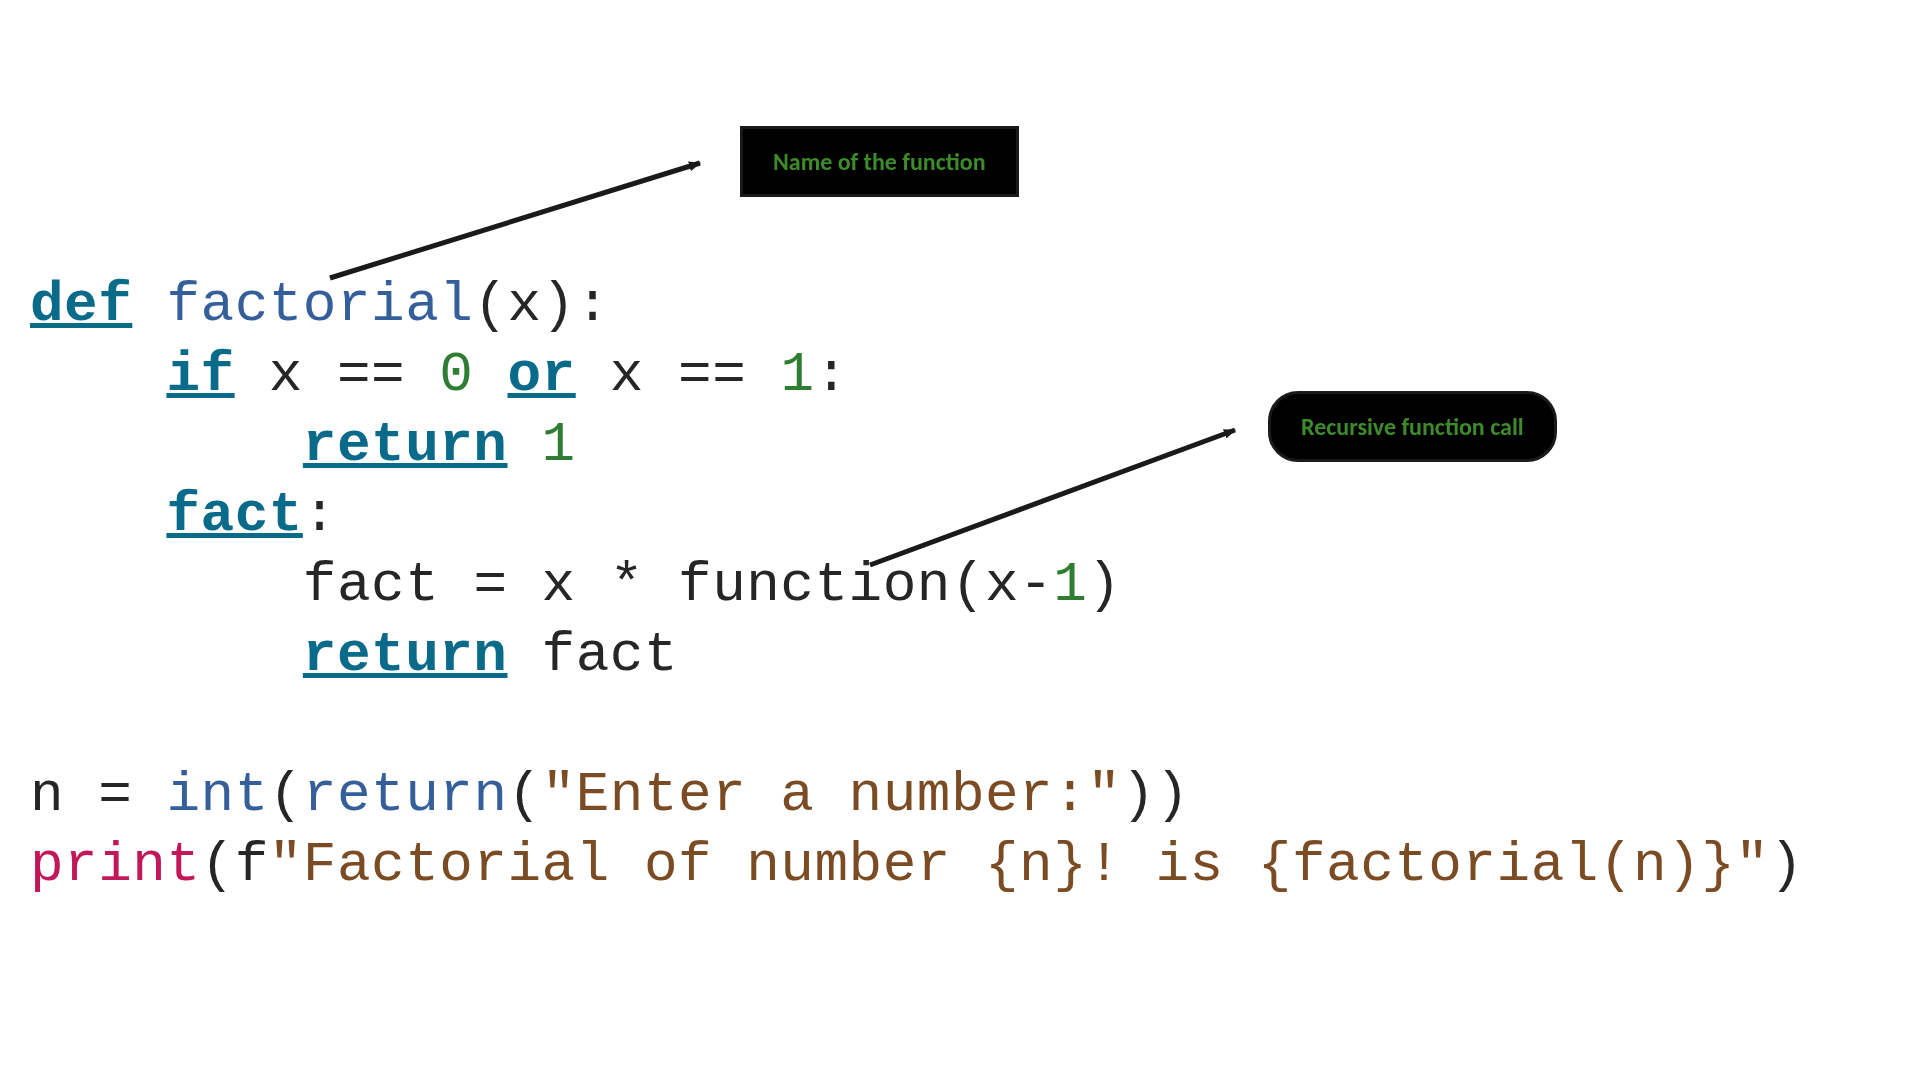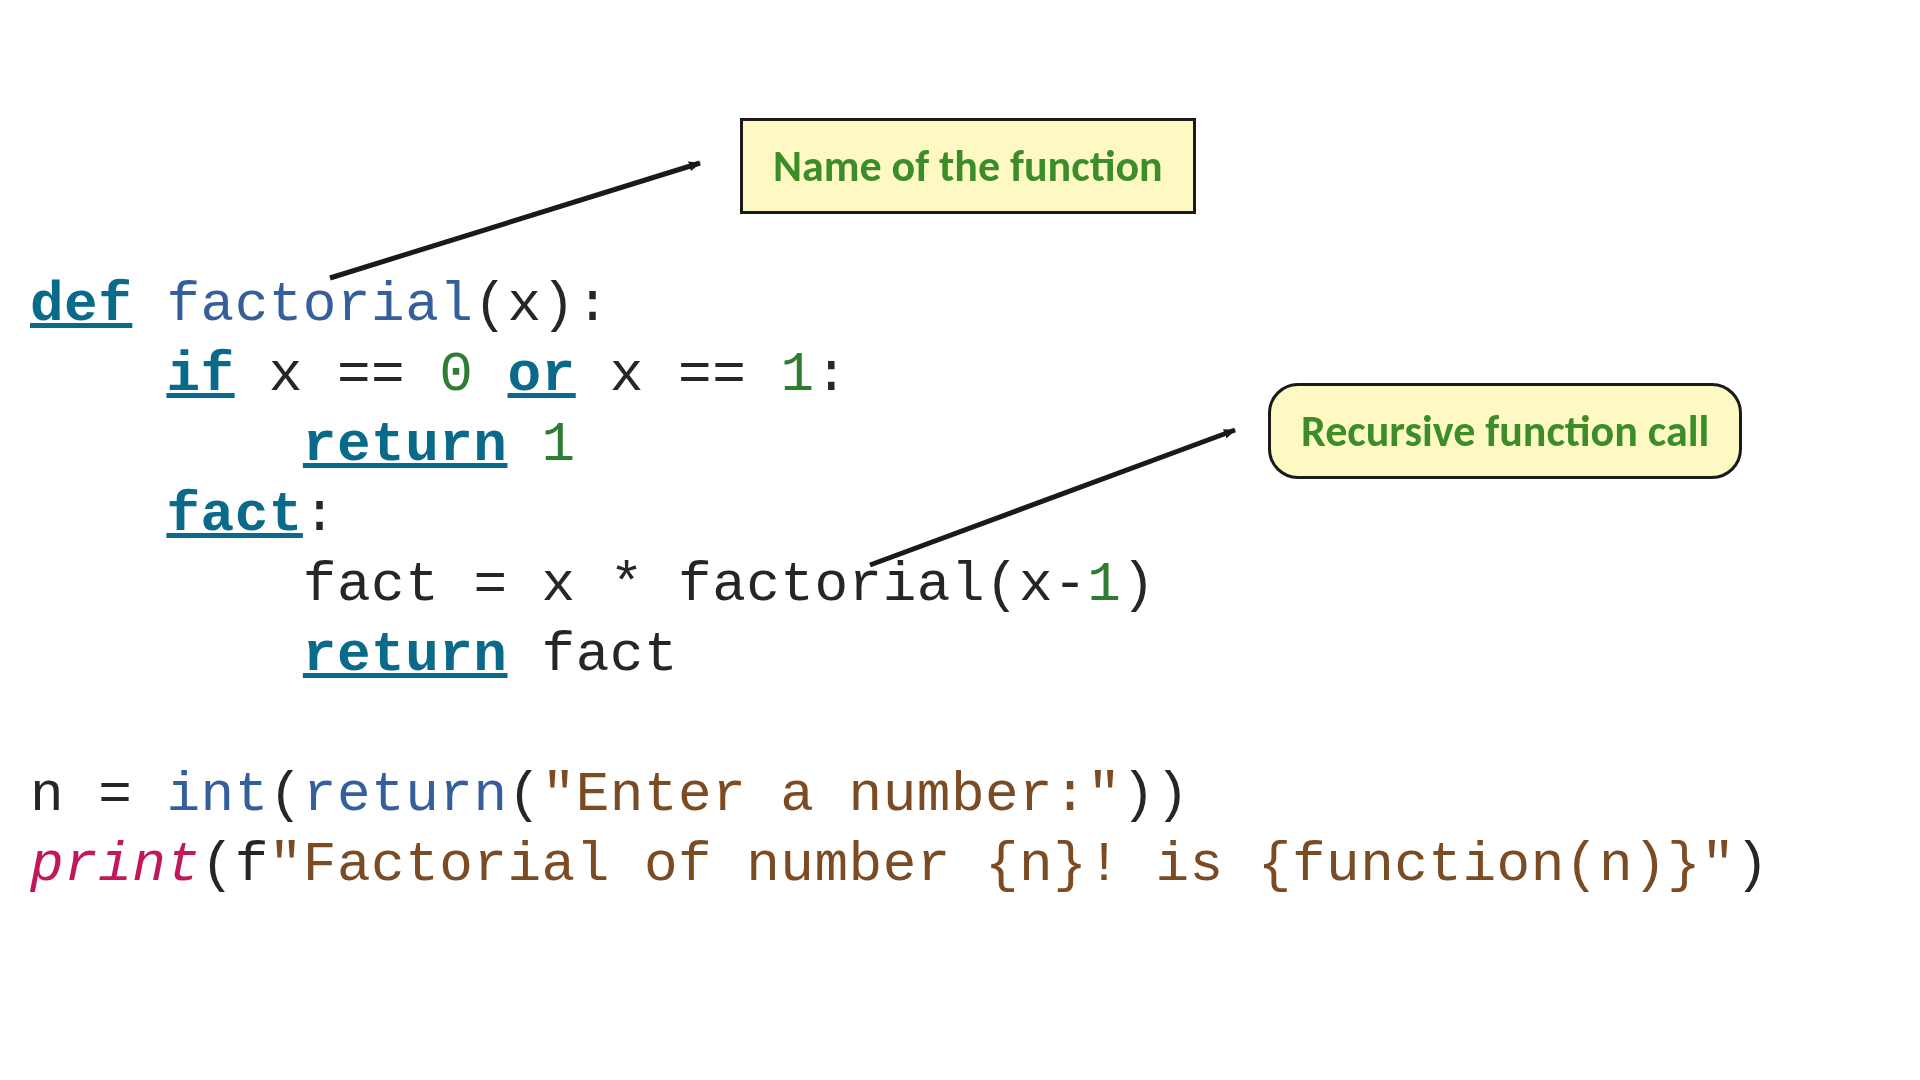--- a/index.html
+++ b/index.html
@@ -21,37 +21,38 @@
     position: absolute;
     left: 30px;
     top: 270px;
     white-space: pre;
     font-size: 56px;
     line-height: 70px;
     letter-spacing: 0.5px;
     color: #262626;
   }
   .kw   { color: #0a6a8a; font-weight: bold; text-decoration: underline; }   
-  .fn   { color: #c2185b; font-style: italic; }                      
+  .fn   { color: #c2185b; }                      
   .name { color: #355f9a; }                      
   .num  { color: #2e7d32; }                      
   .str  { color: #7b4b23; }                      
   .plain{ color: #262626; }
 
   
   .callout {
     position: absolute;
     border: 3px solid #1a1a1a;
-    background: #fef9c3;
+    background: #000000;
     color: #3c8c2a;
     font-family: Calibri, Arial, sans-serif;
     font-weight: bold;
-    font-size: 44px;
+    font-size: 24px;
     padding: 18px 30px;
     white-space: nowrap;
+    margin-top: 8px;
   }
   #callout-1 { left: 740px;  top: 118px; }
   #callout-2 { left: 1268px; top: 383px; border-radius: 30px; }
 
   svg.overlay {
     position: absolute;
     left: 0; top: 0;
     width: 1920px; height: 1080px;
     pointer-events: none;
   }
@@ -74,19 +75,19 @@
 
     <line x1="330" y1="278" x2="700" y2="163" stroke="#1a1a1a" stroke-width="5" marker-end="url(#arrowhead)"></line>
 
     <line x1="870" y1="565" x2="1235" y2="430" stroke="#1a1a1a" stroke-width="5" marker-end="url(#arrowhead)"></line>
   </svg>
 
   <div class="code"><span class="kw">def</span><span class="plain"> </span><span class="name">factorial</span><span class="plain">(x):</span>
 <span class="plain">    </span><span class="kw">if</span><span class="plain"> x </span><span class="plain">==</span><span class="plain"> </span><span class="num">0</span><span class="plain"> </span><span class="kw">or</span><span class="plain"> x </span><span class="plain">==</span><span class="plain"> </span><span class="num">1</span><span class="plain">:</span>
 <span class="plain">        </span><span class="kw">return</span><span class="plain"> </span><span class="num">1</span>
 <span class="plain">    </span><span class="kw">fact</span><span class="plain">:</span>
-<span class="plain">        </span><span class="plain">fact </span><span class="plain">=</span><span class="plain"> x </span><span class="plain">*</span><span class="plain"> </span><span class="plain">factorial(x</span><span class="plain">-</span><span class="num">1</span><span class="plain">)</span>
+<span class="plain">        </span><span class="plain">fact </span><span class="plain">=</span><span class="plain"> x </span><span class="plain">*</span><span class="plain"> </span><span class="plain">function(x</span><span class="plain">-</span><span class="num">1</span><span class="plain">)</span>
 <span class="plain">        </span><span class="kw">return</span><span class="plain"> fact</span>
 <span class="plain"></span>
 <span class="plain">n </span><span class="plain">=</span><span class="plain"> </span><span class="name">int</span><span class="plain">(</span><span class="name">return</span><span class="plain">(</span><span class="str">"Enter a number:"</span><span class="plain">))</span>
-<span class="fn">print</span><span class="plain">(f</span><span class="str">"Factorial of number </span><span class="str">{n}</span><span class="str">! is </span><span class="str">{function(n)}</span><span class="str">"</span><span class="plain">)</span></div>
+<span class="fn">print</span><span class="plain">(f</span><span class="str">"Factorial of number </span><span class="str">{n}</span><span class="str">! is </span><span class="str">{factorial(n)}</span><span class="str">"</span><span class="plain">)</span></div>
 
 </div>
 
 </body></html>

